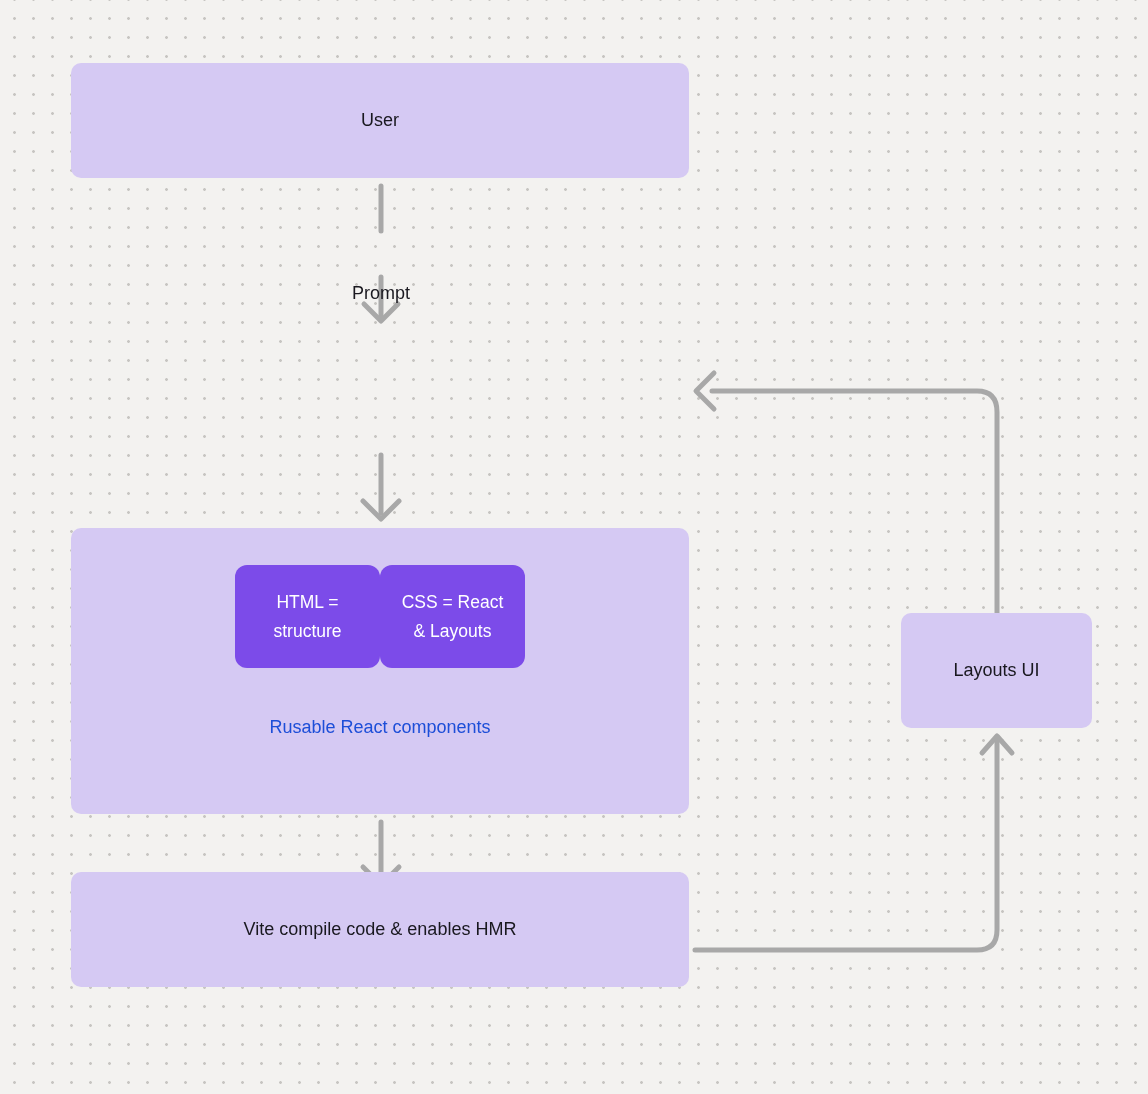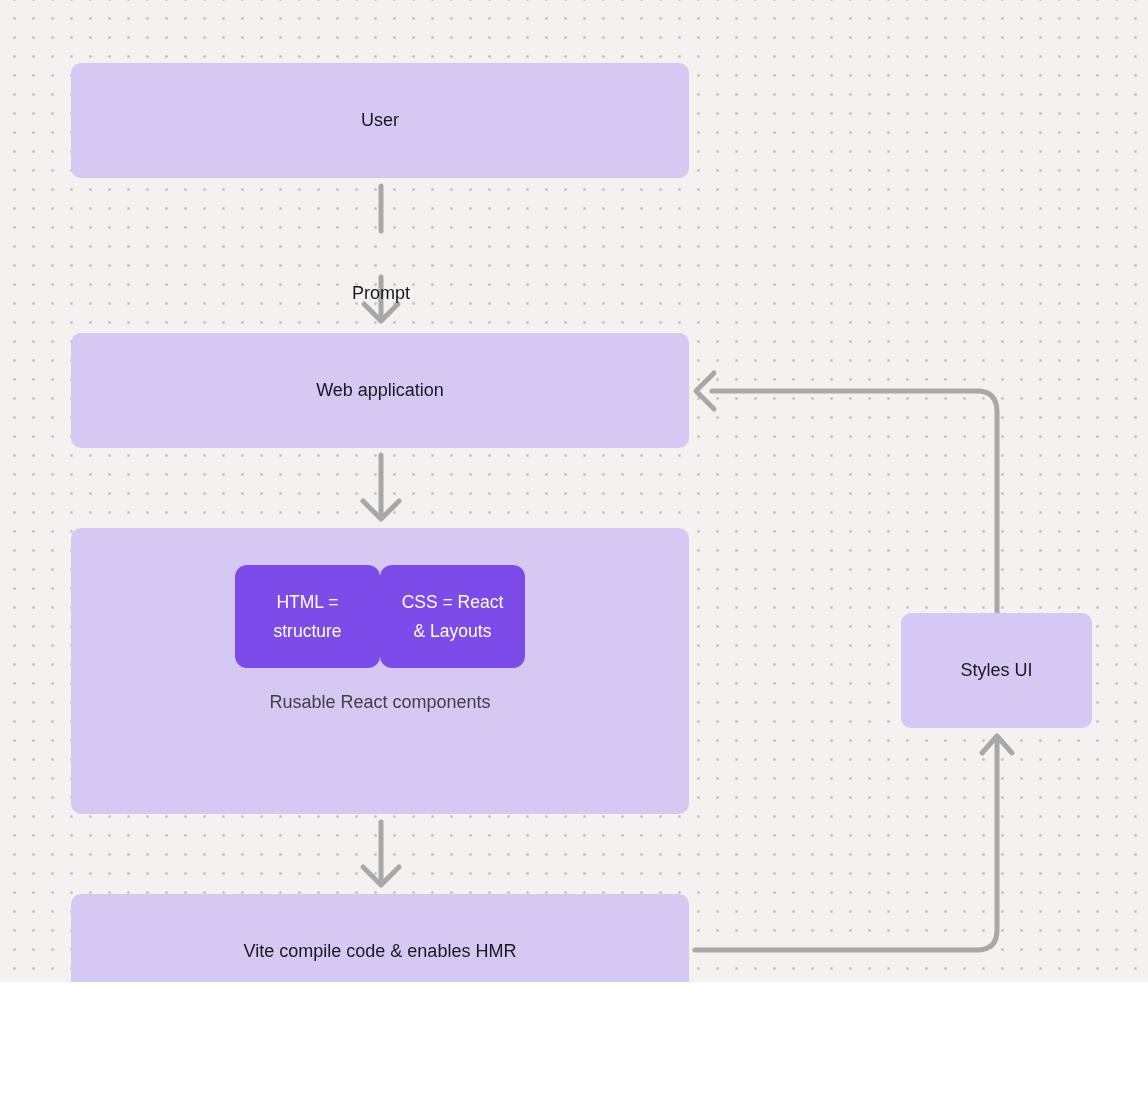--- a/index.html
+++ b/index.html
@@ -3,21 +3,21 @@
 <meta charset="utf-8">
 <style>
   html, body { margin: 0; padding: 0; }
   body {
     font-family: "Liberation Sans", sans-serif;
     -webkit-font-smoothing: antialiased;
   }
   .canvas {
     position: relative;
     width: 1148px;
-    height: 982px;
+    height: 1094px;
     background-color: #f3f2f0;
     background-image: radial-gradient(circle, #c7c5c2 1.3px, transparent 1.5px);
     background-size: 19px 19px;
     background-position: 5px 9px;
     overflow: hidden;
   }
   .edges {
     position: absolute;
     left: 0; top: 0;
     width: 1148px; height: 1094px;
@@ -39,21 +39,21 @@
     justify-content: center;
     font-size: 18px;
     font-weight: 500;
     color: #19181f;
     text-align: center;
   }
   .node-user        { left: 71px;  top: 63px;  width: 618px; height: 115px; }
   .node-webapp      { left: 71px;  top: 333px; width: 618px; height: 115px; }
   .node-components  { left: 71px;  top: 528px; width: 618px; height: 286px;
                       flex-direction: column; justify-content: flex-start; }
-  .node-vite        { left: 71px;  top: 894px; width: 618px; height: 115px; }
+  .node-vite        { left: 71px;  top: 872px; width: 618px; height: 115px; }
   .node-render      { left: 901px; top: 613px; width: 191px; height: 115px; }
   .chip-row {
     display: flex;
     margin-top: 37px;
   }
   .chip {
     width: 145px;
     height: 103px;
     background: #7c4be9;
     border-radius: 12px;
@@ -61,24 +61,24 @@
     flex-direction: column;
     align-items: center;
     justify-content: center;
     color: #ffffff;
     font-size: 17.5px;
     font-weight: 500;
     line-height: 29px;
     text-align: center;
   }
   .components-caption {
-    margin-top: 24px;
+    margin-top: 49px;
     font-size: 18px;
     font-weight: 500;
-    color: #404040;
+    color: #1d4ed8;
   }
   .edge-label {
     position: absolute;
     left: 381px;
     top: 257px;
     transform: translate(-50%, -50%);
     font-size: 18px;
     font-weight: 500;
     color: #19181f;
     white-space: nowrap;
@@ -108,39 +108,36 @@
     <path d="M997 613 V412 Q997 391 977 391 H712"></path>
     <path d="M714 373 L696 391 L714 409"></path>
   </svg>
 
   <div class="node node-user">
     <span>User</span>
   </div>
 
   <div class="edge-label">Prompt</div>
 
-  <div class="node node-webapp">
-    <span>Web application</span>
-  </div>
 
   <div class="node node-components">
     <div class="chip-row">
       <div class="chip">
         <span>HTML =</span>
         <span>structure</span>
       </div>
       <div class="chip">
         <span>CSS = React</span>
         <span>&amp; Layouts</span>
       </div>
     </div>
     <div class="components-caption">Rusable React components</div>
   </div>
 
   <div class="node node-vite">
     <span>Vite compile code &amp; enables HMR</span>
   </div>
 
   <div class="node node-render">
-    <span>Styles UI</span>
+    <span>Layouts UI</span>
   </div>
 
 </div>
 
 </body></html>

